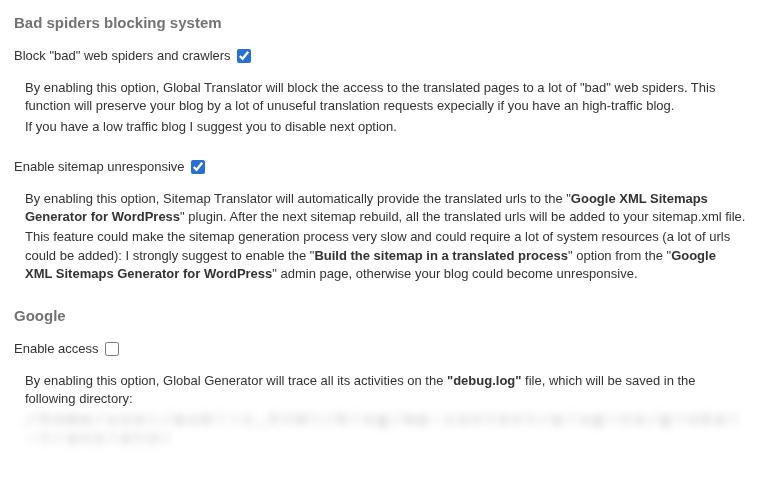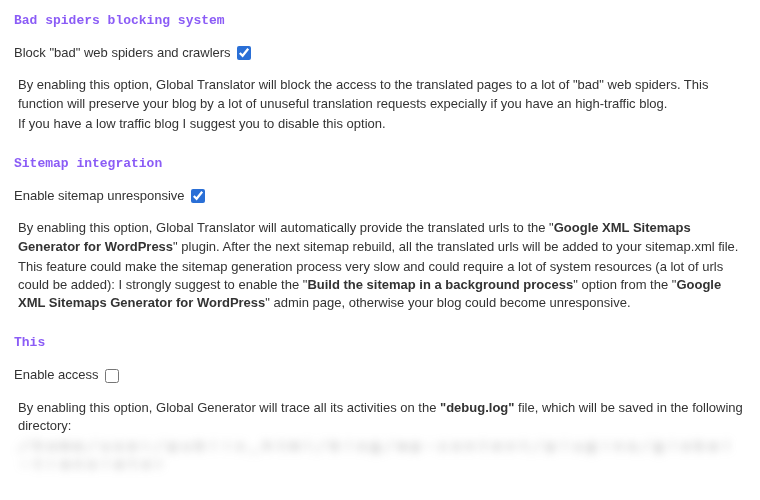--- a/index.html
+++ b/index.html
@@ -7,46 +7,45 @@
       font-size: 13px;
       color: #333;
       background: #fff;
       margin: 0;
       padding: 12px 14px;
       width: 760px;
       box-sizing: border-box;
       line-height: 1.4;
     }
     h2 {
-      font-size: 13px;
+      font-size: 15px;
       font-weight: bold;
       margin: 0 0 14px 0;
-      color: #8b5cf6;
-      font-family: Liberation Mono, monospace;
+      color: #737373;
     }
     .section {
       margin-bottom: 22px;
     }
     .option-row {
       margin-bottom: 14px;
       display: flex;
       align-items: center;
       gap: 6px;
     }
     .option-row label {
       font-size: 13px;
       color: #333;
     }
     .desc {
       font-size: 13px;
       color: #333;
       white-space: normal;
     }
     .desc p {
-      margin: 0 0 2px 4px;
+      margin: 0 0 2px 11px;
     }
     .blurred {
       filter: blur(5px);
       user-select: none;
       color: #777;
       letter-spacing: 0.5px;
       margin-top: 2px;
     }
     input[type="checkbox"] {
       width: 14px;
@@ -60,42 +59,41 @@
 <body>
 
 <div class="section">
   <h2>Bad spiders blocking system</h2>
   <div class="option-row">
     <label>Block "bad" web spiders and crawlers</label>
     <input type="checkbox" checked="" style="">
   </div>
   <div class="desc">
     <p>By enabling this option, Global Translator will block the access to the translated pages to a lot of "bad" web spiders. This function will preserve your blog by a lot of unuseful translation requests expecially if you have an high-traffic blog.</p>
-    <p>If you have a low traffic blog I suggest you to disable this option.</p>
+    <p>If you have a low traffic blog I suggest you to disable next option.</p>
   </div>
 </div>
 
 <div class="section">
-  <h2>Sitemap integration</h2>
   <div class="option-row">
     <label>Enable sitemap unresponsive</label>
     <input type="checkbox" checked="" style="">
   </div>
   <div class="desc">
     <p>
-      <span>By enabling this option, Global Translator will automatically provide the translated urls to the "</span><b>Google XML Sitemaps Generator for WordPress</b><span>" plugin. After the next sitemap rebuild, all the translated urls will be added to your sitemap.xml file.</span>
+      <span>By enabling this option, Sitemap Translator will automatically provide the translated urls to the "</span><b>Google XML Sitemaps Generator for WordPress</b><span>" plugin. After the next sitemap rebuild, all the translated urls will be added to your sitemap.xml file.</span>
     </p>
     <p>
-      <span>This feature could make the sitemap generation process very slow and could require a lot of system resources (a lot of urls could be added): I strongly suggest to enable the "</span><b>Build the sitemap in a background process</b><span>" option from the "</span><b>Google XML Sitemaps Generator for WordPress</b><span>" admin page, otherwise your blog could become unresponsive.</span>
+      <span>This feature could make the sitemap generation process very slow and could require a lot of system resources (a lot of urls could be added): I strongly suggest to enable the "</span><b>Build the sitemap in a translated process</b><span>" option from the "</span><b>Google XML Sitemaps Generator for WordPress</b><span>" admin page, otherwise your blog could become unresponsive.</span>
     </p>
   </div>
 </div>
 
 <div class="section">
-  <h2>This</h2>
+  <h2>Google</h2>
   <div class="option-row">
     <label>Enable access</label>
     <input type="checkbox" style="">
   </div>
   <div class="desc">
     <p>
       <span>By enabling this option, Global Generator will trace all its activities on the </span><b>"debug.log"</b><span> file, which will be saved in the following directory:</span>
     </p>
     <p class="blurred">／ｈｏｍｅ／ｕｓｅｒ／ｐｕｂｌｉｃ＿ｈｔｍｌ／ｂｌｏｇ／ｗｐ－ｃｏｎｔｅｎｔ／ｐｌｕｇｉｎｓ／ｇｌｏｂａｌ－ｔｒａｎｓｌａｔｏｒ</p>
   </div>

